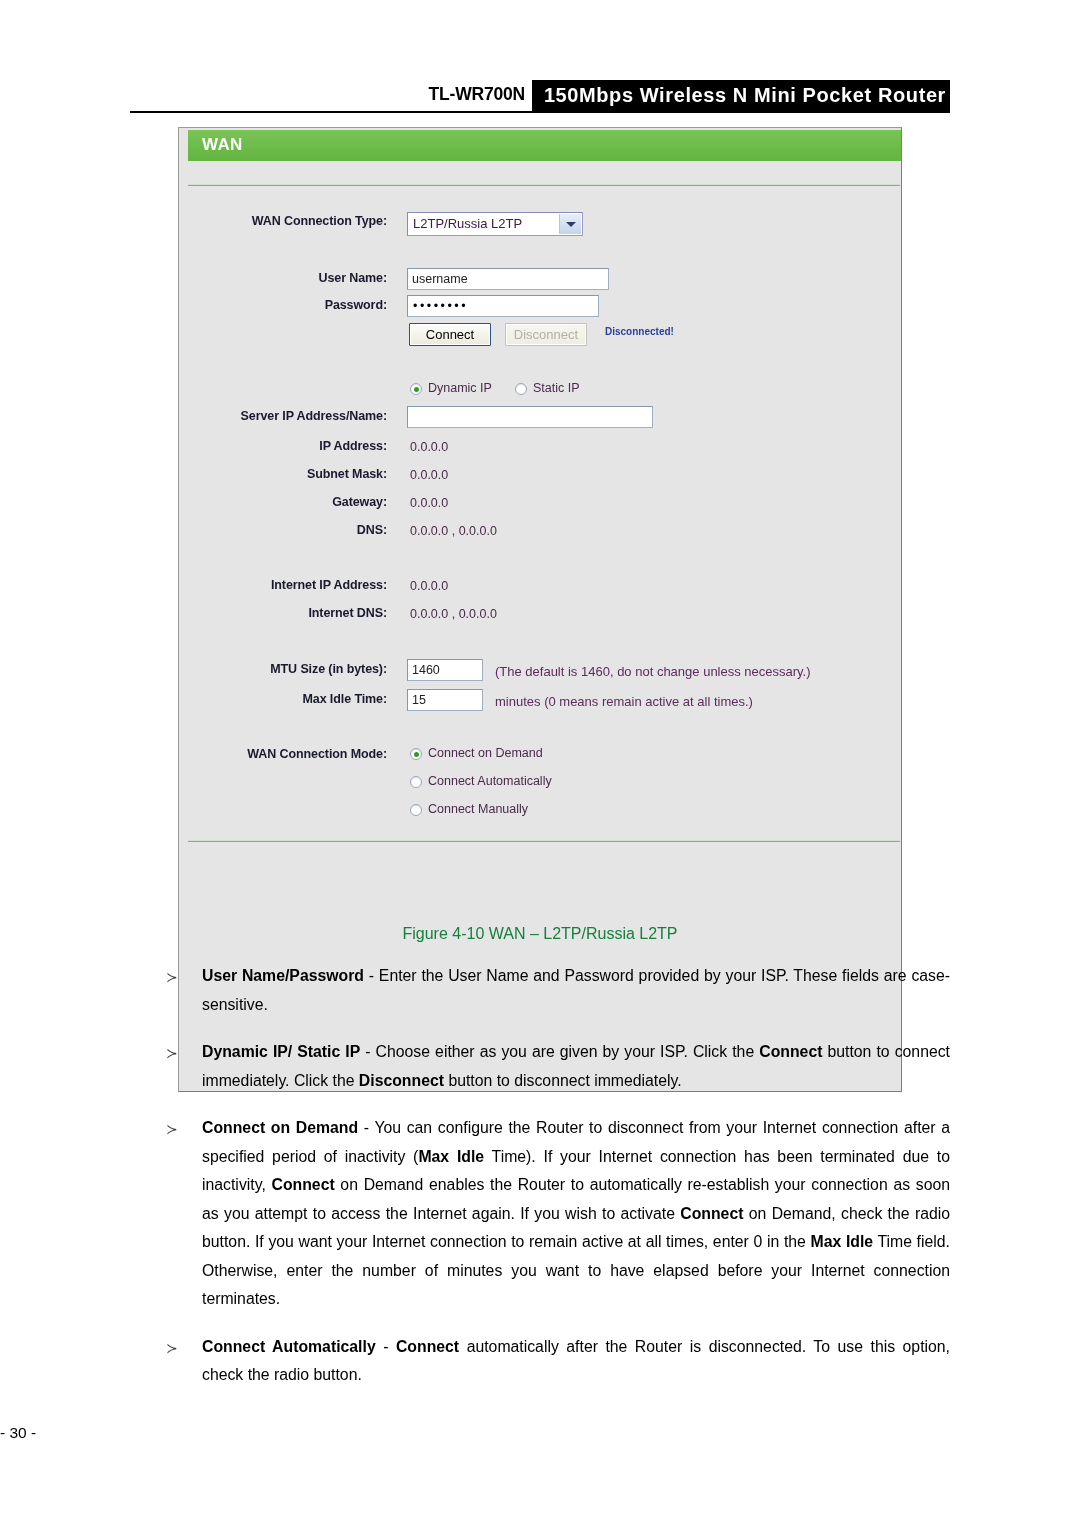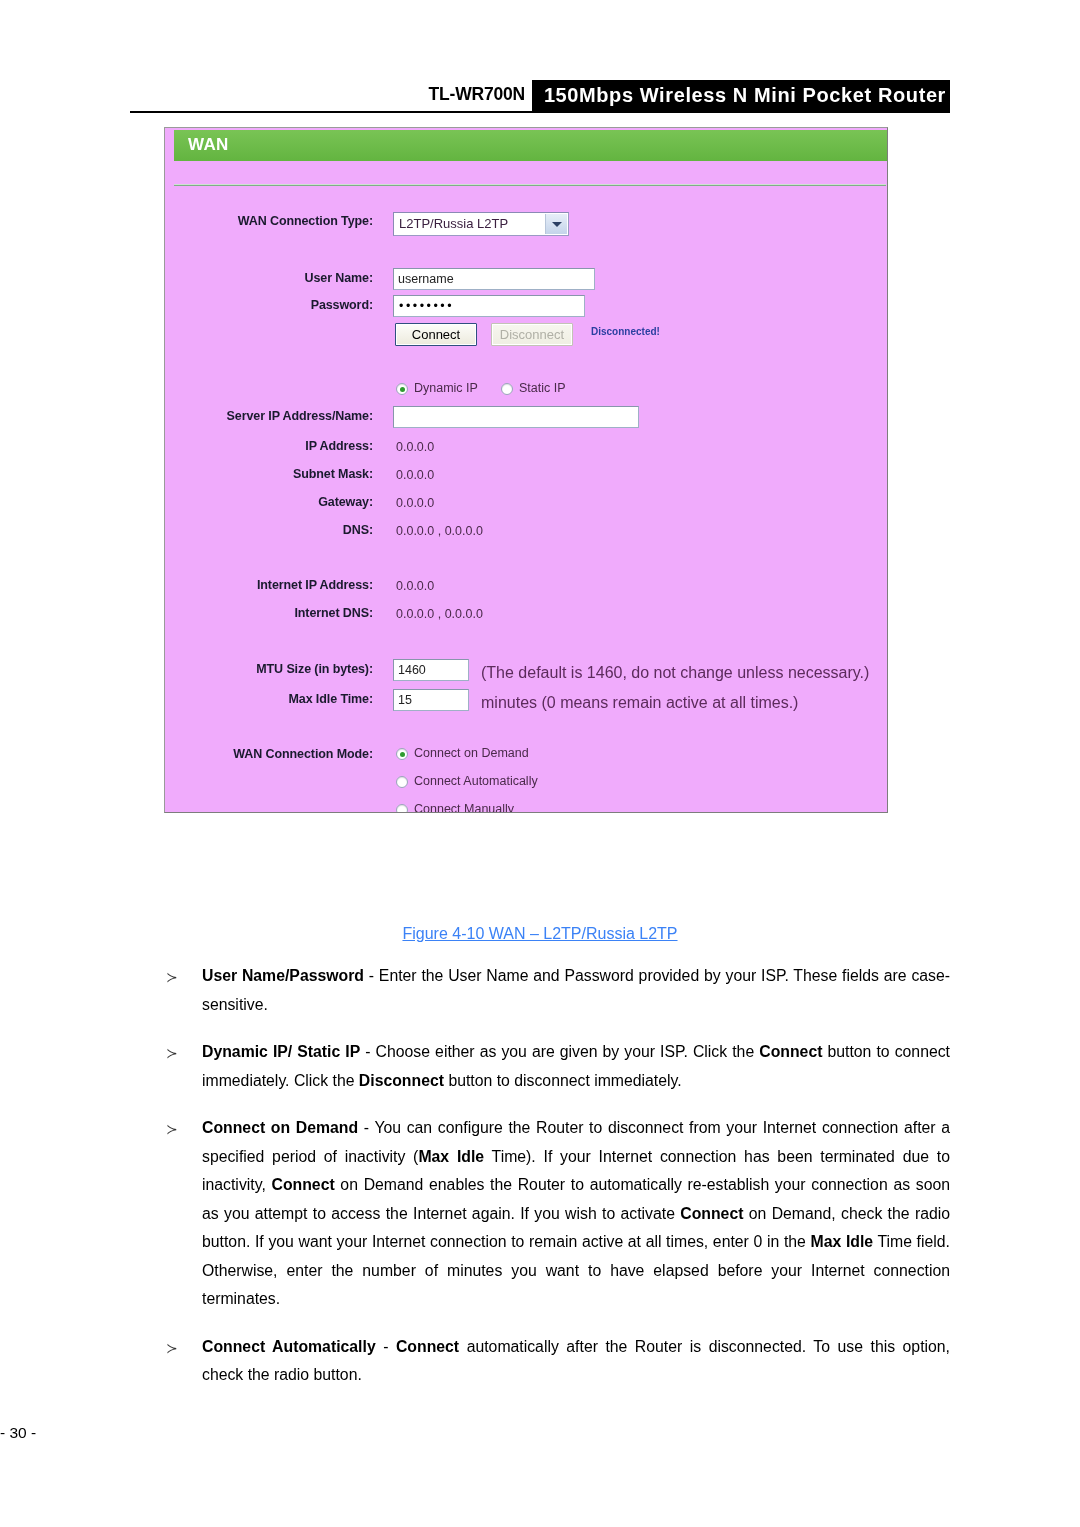--- a/index.html
+++ b/index.html
@@ -52,25 +52,25 @@
     font-size: 20px;
     font-weight: bold;
     padding: 4px 4px 5px 12px;
     letter-spacing: 0.6px;
     white-space: nowrap;
   }
 
   
   .router-panel {
     position: absolute;
-    left: 164px;
+    left: 178px;
     top: 127px;
     width: 724px;
-    height: 686px;
-    background: #f0abfc;
+    height: 965px;
+    background: #e5e5e5;
     border: 1px solid #9a9a9a;
     border-right-color: #7d7d7d;
     border-bottom-color: #7d7d7d;
     box-sizing: border-box;
     overflow: hidden;
   }
   .panel-titlebar {
     position: absolute;
     left: 9px;
     top: 2px;
@@ -131,21 +131,21 @@
     position: absolute;
     left: 231px;
     top: 4px;
     font-size: 12.5px;
     color: #4a2a4a;
     white-space: nowrap;
   }
   .hint {
     position: absolute;
     top: 5px;
-    font-size: 16px;
+    font-size: 13px;
     color: #5c2b5c;
     white-space: nowrap;
   }
 
   
   .txt {
     position: absolute;
     box-sizing: border-box;
     background: #ffffff;
     border: 1px solid #9fb0c6;
@@ -283,22 +283,21 @@
   }
 
   
   .figure-caption {
     position: absolute;
     left: 0;
     top: 925px;
     width: 1080px;
     text-align: center;
     font-size: 16px;
-    color: #3b82f6;
-    text-decoration: underline;
+    color: #15803d;
   }
 
   
   .body-text {
     position: absolute;
     left: 130px;
     top: 962px;
     width: 820px;
   }
   .bullet {

